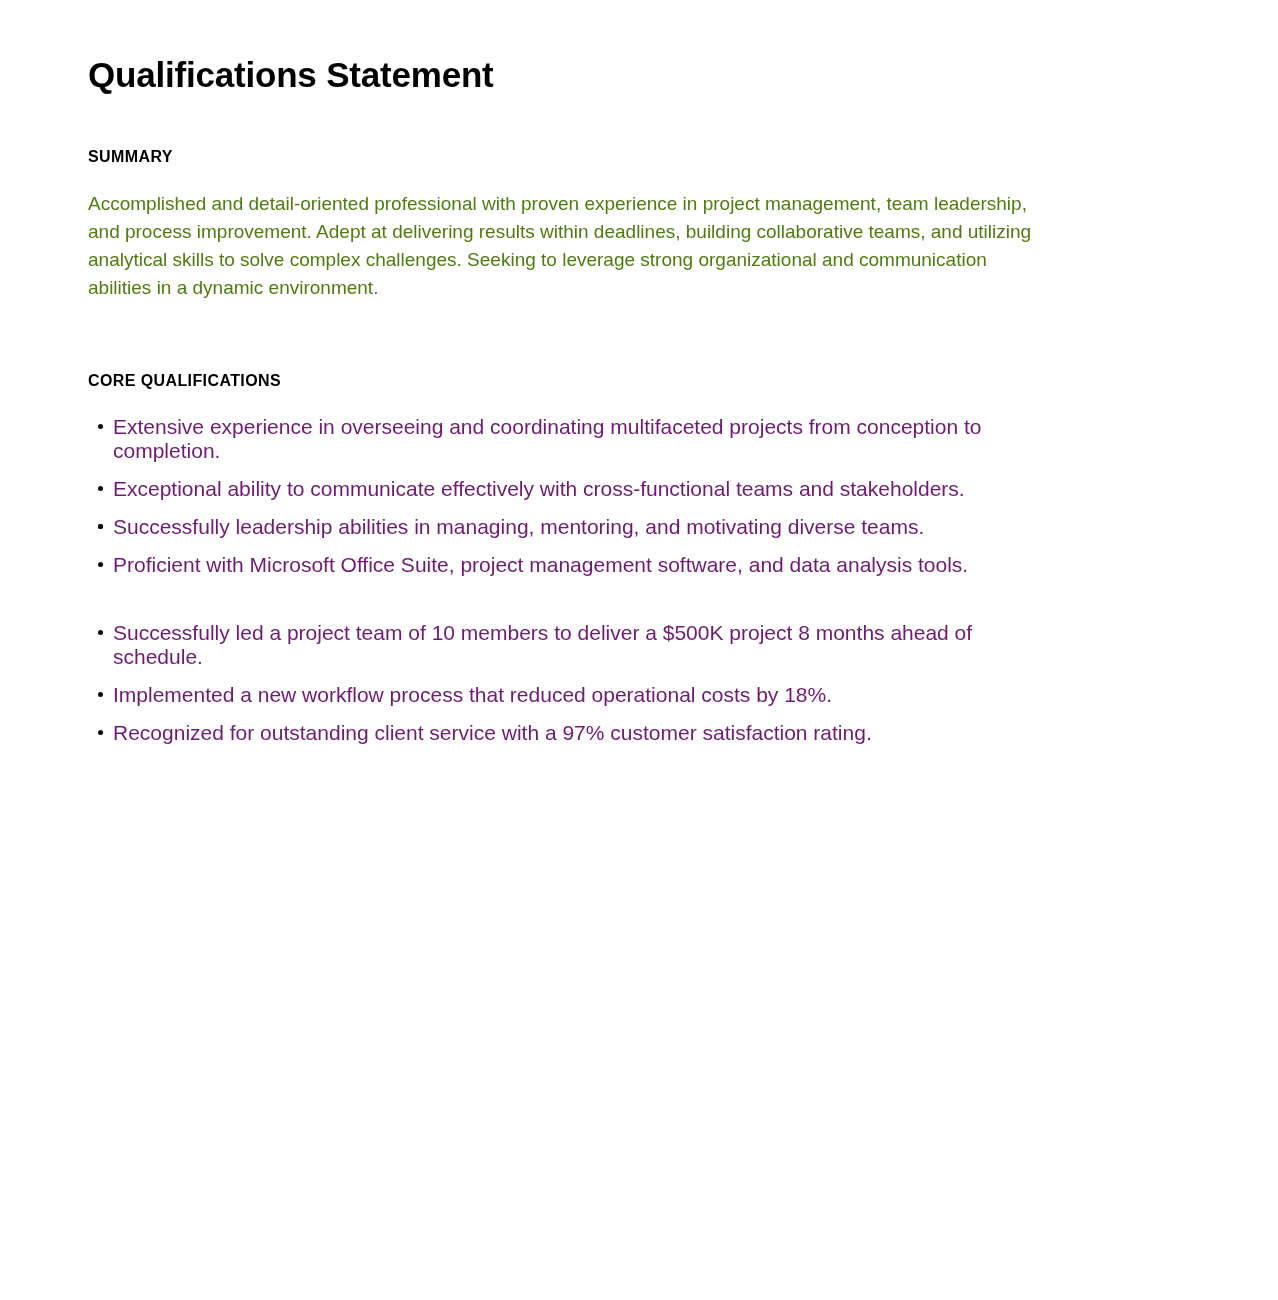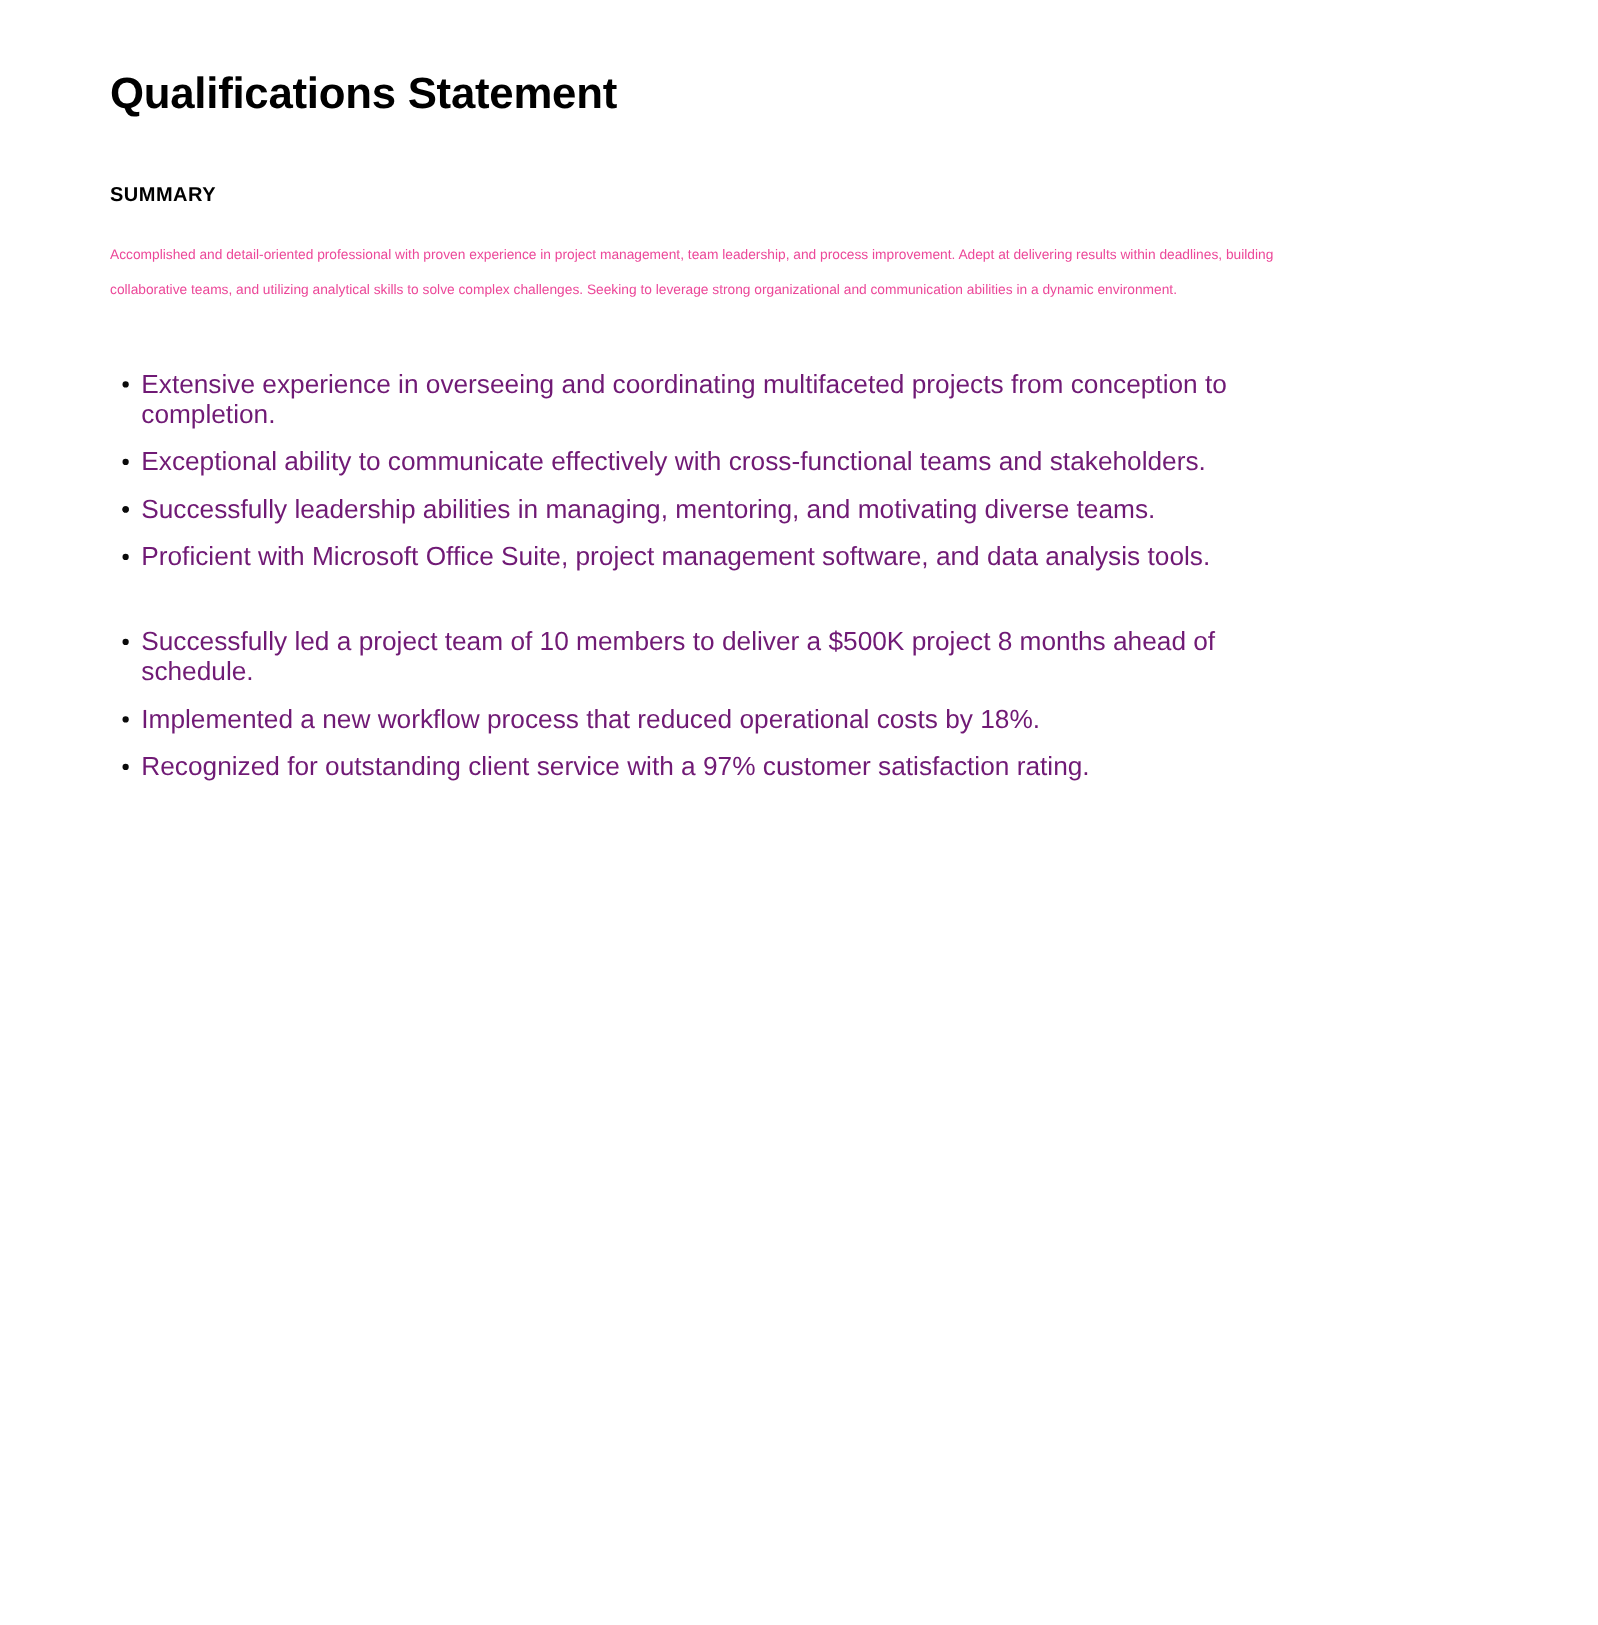--- a/index.html
+++ b/index.html
@@ -38,24 +38,24 @@
   .section-heading {
     font-size: 16px;
     font-weight: bold;
     letter-spacing: 0.4px;
     line-height: 1.2;
     margin: 0 0 24px 0;
     color: #000000;
     text-transform: uppercase;
   }
   .body-paragraph {
-    font-size: 11px;
+    font-size: 19px;
     line-height: 28px;
     margin: 0;
-    color: #ec4899;
+    color: #4d7c0f;
     text-align: left;
   }
   ul.bullet-list {
     list-style: none;
     margin: 0;
     padding: 0;
   }
   ul.bullet-list li {
     position: relative;
     font-size: 21px;
@@ -74,39 +74,40 @@
     width: 5px;
     height: 5px;
     border-radius: 50%;
     background: #0a0a0a;
     display: block;
   }
   .li-text {
     display: inline;
   }
   .summary-block {
-    margin-bottom: 50px;
+    margin-bottom: 69px;
   }
   .core-block {
     margin-bottom: 44px;
   }
 </style>
 </head>
 <body>
 
 <div class="page">
 
   <h1 class="doc-title">Qualifications Statement</h1>
 
   <section class="section summary-block">
     <h2 class="section-heading">SUMMARY</h2>
     <p class="body-paragraph">Accomplished and detail-oriented professional with proven experience in project management, team leadership, and process improvement. Adept at delivering results within deadlines, building collaborative teams, and utilizing analytical skills to solve complex challenges. Seeking to leverage strong organizational and communication abilities in a dynamic environment.</p>
   </section>
 
   <section class="section core-block">
+    <h2 class="section-heading">CORE QUALIFICATIONS</h2>
     <ul class="bullet-list">
       <li>
         <span class="bullet-dot"></span>
         <span class="li-text">Extensive experience in overseeing and coordinating multifaceted projects from conception to completion.</span>
       </li>
       <li>
         <span class="bullet-dot"></span>
         <span class="li-text">Exceptional ability to communicate effectively with cross-functional teams and stakeholders.</span>
       </li>
       <li>

